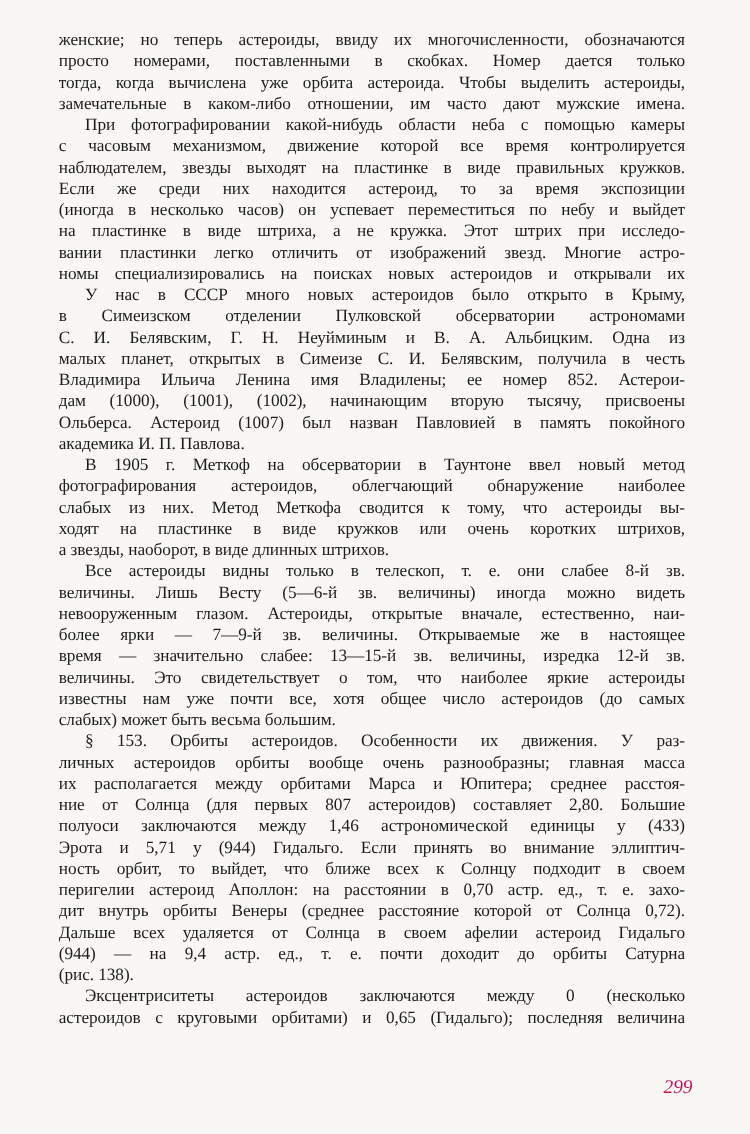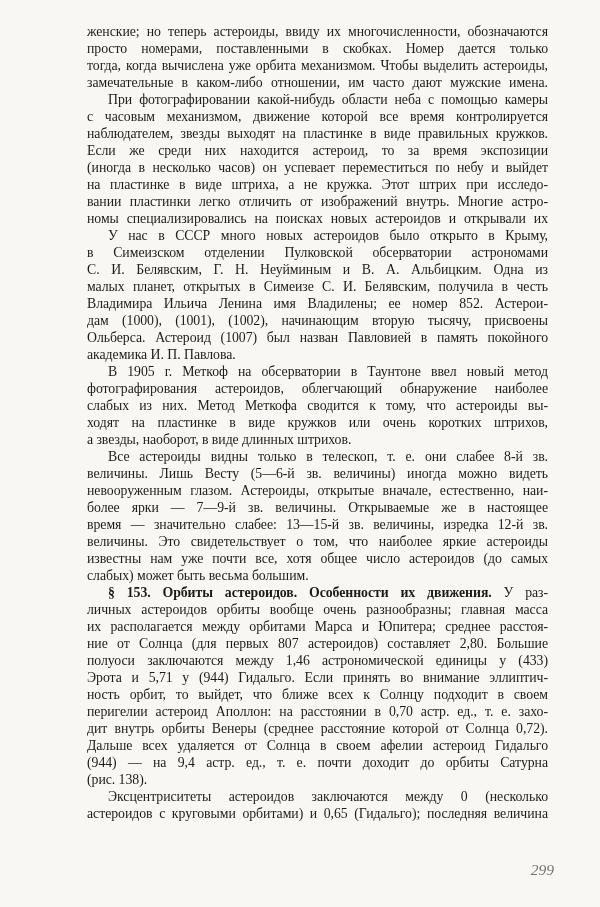--- a/index.html
+++ b/index.html
@@ -26,61 +26,60 @@
     top: 23px;
     width: 501px;
     font-size: 13.8px;
     letter-spacing: -0.05px;
   }
   .line {
     height: 17px;
     line-height: 17px;
     overflow: hidden;
     text-align: left;
-    margin-left: 40px;
   }
   .line.just {
     text-align: justify;
     text-align-last: justify;
     -moz-text-align-last: justify;
   }
   .line.indent {
     text-indent: 21px;
   }
   .line .bold {
-    font-weight: 700;
+    font-weight: 400;
   }
   .page-num {
     position: absolute;
     top: 861px;
     left: 47px;
     width: 507px;
     text-align: right;
     font-style: italic;
     font-size: 15.5px;
     line-height: 18px;
-    color: #737373;
+    color: #be185d;
   }
 </style>
 </head>
 <body>
 
 <div class="page">
   <div class="text-block">
       <div class="line just">женские; но теперь астероиды, ввиду их многочисленности, обозначаются</div>
       <div class="line just">просто номерами, поставленными в скобках. Номер дается только</div>
-      <div class="line just">тогда, когда вычислена уже орбита механизмом. Чтобы выделить астероиды,</div>
+      <div class="line just">тогда, когда вычислена уже орбита астероида. Чтобы выделить астероиды,</div>
       <div class="line just">замечательные в каком-либо отношении, им часто дают мужские имена.</div>
       <div class="line indent just">При фотографировании какой-нибудь области неба с помощью камеры</div>
       <div class="line just">с часовым механизмом, движение которой все время контролируется</div>
       <div class="line just">наблюдателем, звезды выходят на пластинке в виде правильных кружков.</div>
       <div class="line just">Если же среди них находится астероид, то за время экспозиции</div>
       <div class="line just">(иногда в несколько часов) он успевает переместиться по небу и выйдет</div>
       <div class="line just">на пластинке в виде штриха, а не кружка. Этот штрих при исследо-</div>
-      <div class="line just">вании пластинки легко отличить от изображений внутрь. Многие астро-</div>
+      <div class="line just">вании пластинки легко отличить от изображений звезд. Многие астро-</div>
       <div class="line just">номы специализировались на поисках новых астероидов и открывали их</div>
       <div class="line indent just">У нас в СССР много новых астероидов было открыто в Крыму,</div>
       <div class="line just">в Симеизском отделении Пулковской обсерватории астрономами</div>
       <div class="line just">С. И. Белявским, Г. Н. Неуйминым и В. А. Альбицким. Одна из</div>
       <div class="line just">малых планет, открытых в Симеизе С. И. Белявским, получила в честь</div>
       <div class="line just">Владимира Ильича Ленина имя Владилены; ее номер 852. Астерои-</div>
       <div class="line just">дам (1000), (1001), (1002), начинающим вторую тысячу, присвоены</div>
       <div class="line just">Ольберса. Астероид (1007) был назван Павловией в память покойного</div>
       <div class="line">академика И. П. Павлова.</div>
       <div class="line indent just">В 1905 г. Меткоф на обсерватории в Таунтоне ввел новый метод</div>

